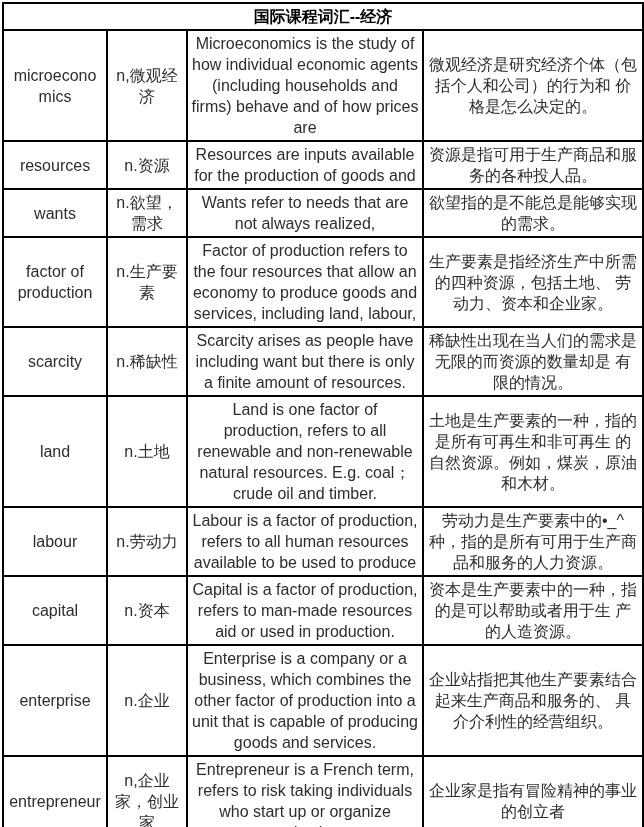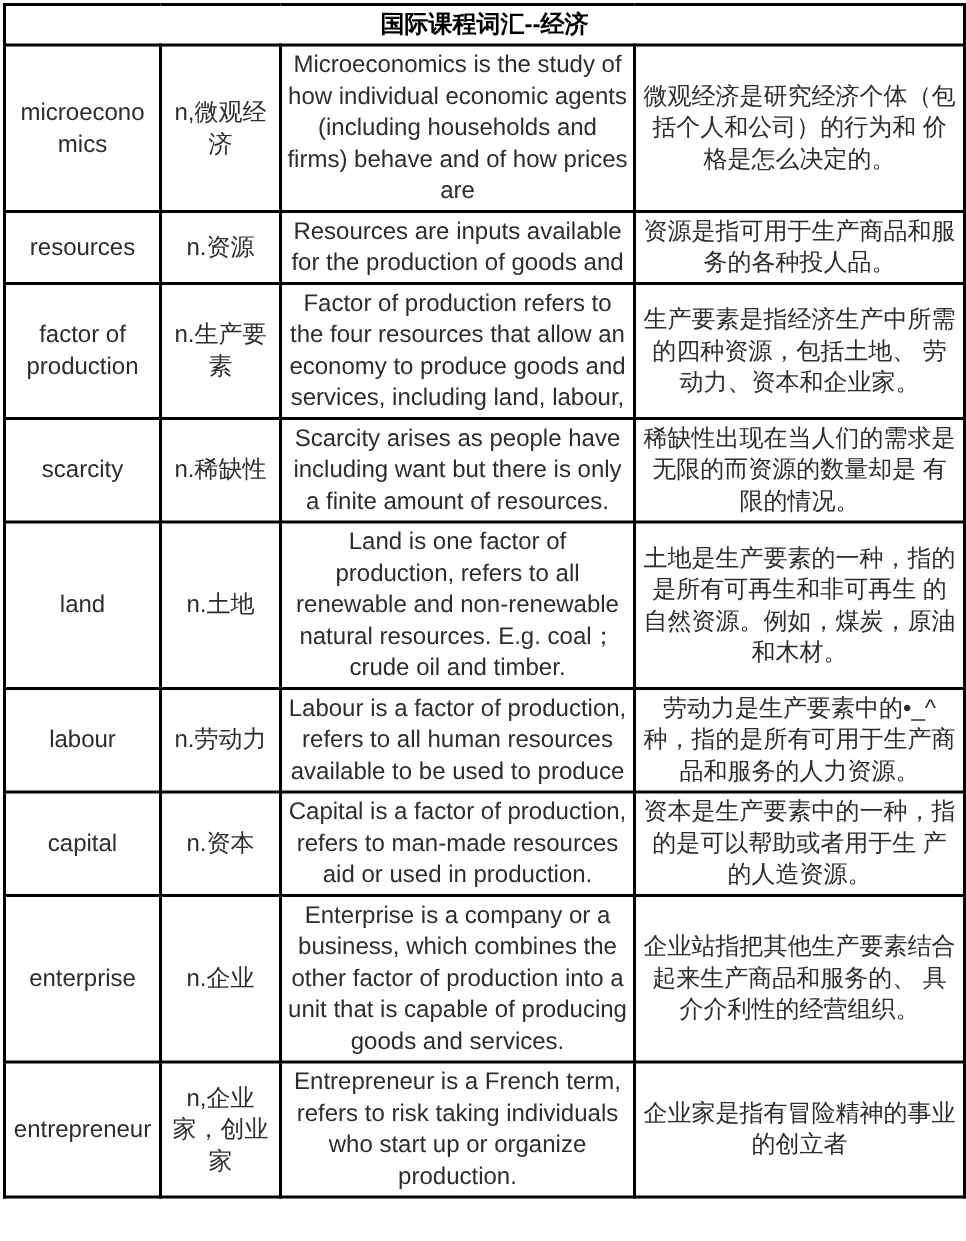--- a/index.html
+++ b/index.html
@@ -71,20 +71,26 @@
         <td class="c-meaning">n,微观经济</td>
         <td class="c-example">Microeconomics is the study of how individual economic agents (including households and firms) behave and of how prices are</td>
         <td class="c-trans">微观经济是研究经济个体（包括个人和公司）的行为和 价格是怎么决定的。</td>
       </tr>
       <tr style="height:46px">
         <td class="c-word">resources</td>
         <td class="c-meaning">n.资源</td>
         <td class="c-example">Resources are inputs available for the production of goods and</td>
         <td class="c-trans">资源是指可用于生产商品和服务的各种投人品。</td>
       </tr>
+      <tr style="height:46px">
+        <td class="c-word">wants</td>
+        <td class="c-meaning">n.欲望，需求</td>
+        <td class="c-example">Wants refer to needs that are not always realized,</td>
+        <td class="c-trans">欲望指的是不能总是能够实现的需求。</td>
+      </tr>
       <tr style="height:86px">
         <td class="c-word">factor of production</td>
         <td class="c-meaning">n.生产要素</td>
         <td class="c-example">Factor of production refers to the four resources that allow an economy to produce goods and services, including land, labour,</td>
         <td class="c-trans">生产要素是指经济生产中所需的四种资源，包括土地、 劳动力、资本和企业家。</td>
       </tr>
       <tr style="height:66px">
         <td class="c-word">scarcity</td>
         <td class="c-meaning">n.稀缺性</td>
         <td class="c-example">Scarcity arises as people have including want but there is only a finite amount of resources.</td>

